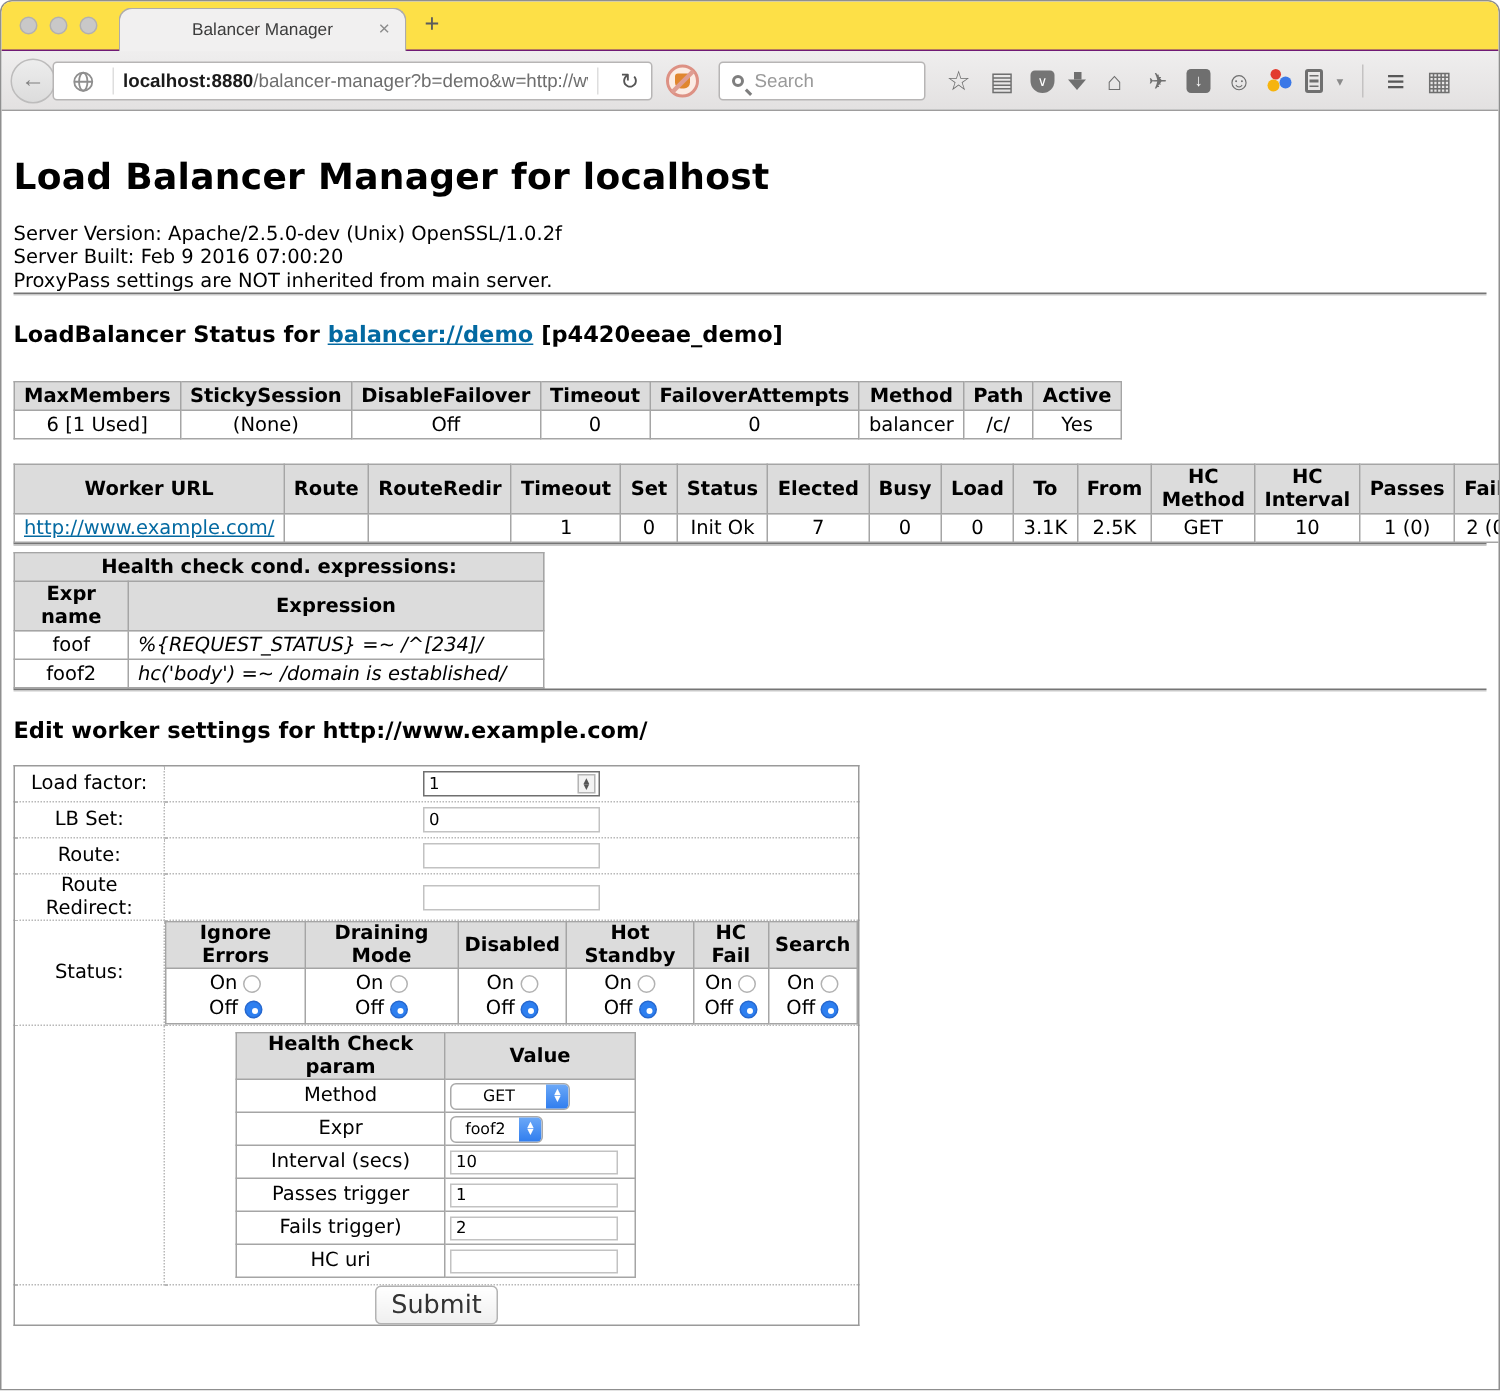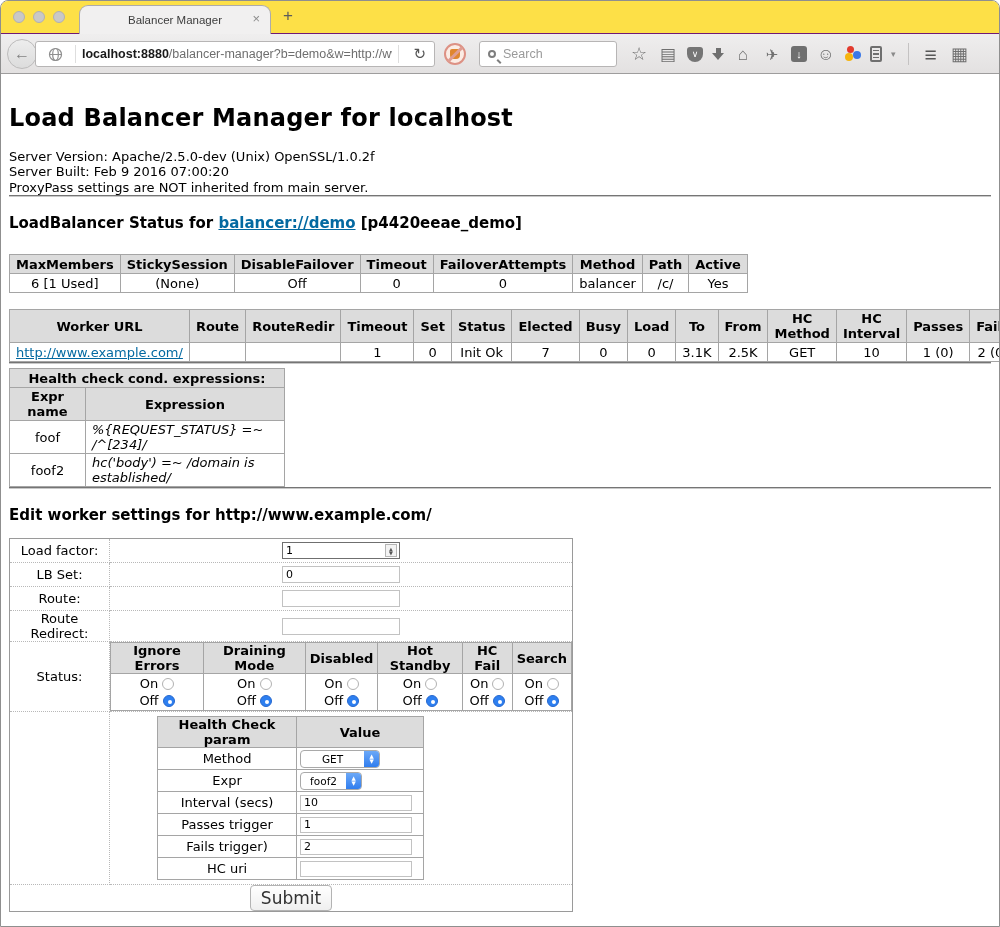--- a/index.html
+++ b/index.html
@@ -73,21 +73,21 @@
   .hr3 { margin:7px 0 0; }
   h3.sect { font-size:15px; font-weight:bold; margin:17px 0 0; }
   a.vlink { color:#0369a1; text-decoration:underline; }
 
   table.std { border-collapse:collapse; font-size:13px; margin-top:22px; }
   table.std th, table.std td { border:1px solid #a5a5a5; padding:1px 6px; text-align:center; height:19px; }
   table.std th { background:#dcdcdc; font-weight:bold; }
 
   table.balancer { width:616px; }
   table.workers { width:962px; margin-top:16px; }
-  table.exprs { width:276px; margin-top:4px; }
+  table.exprs { width:354px; margin-top:4px; }
   table.exprs td.exprcell { text-align:left;font-style:italic; }
 
   
   table.form { border-collapse:collapse; width:564px; margin-top:14px; border:1px solid #9a9a9a; font-size:13px; }
   table.form > tbody > tr > td { border:1px dotted #b8b8b8;margin-top:36px; }
   td.flabel { width:100px; text-align:center; height:24px; }
   td.fvalue { text-align:center; }
   input.txt { width:118px; height:17px; border:1px solid #c2c2c2; font-size:11px; font-family:"DejaVu Sans",sans-serif;
               padding:0 3px; background:#fff; }
   .numwrap { position:relative; display:inline-block; }

